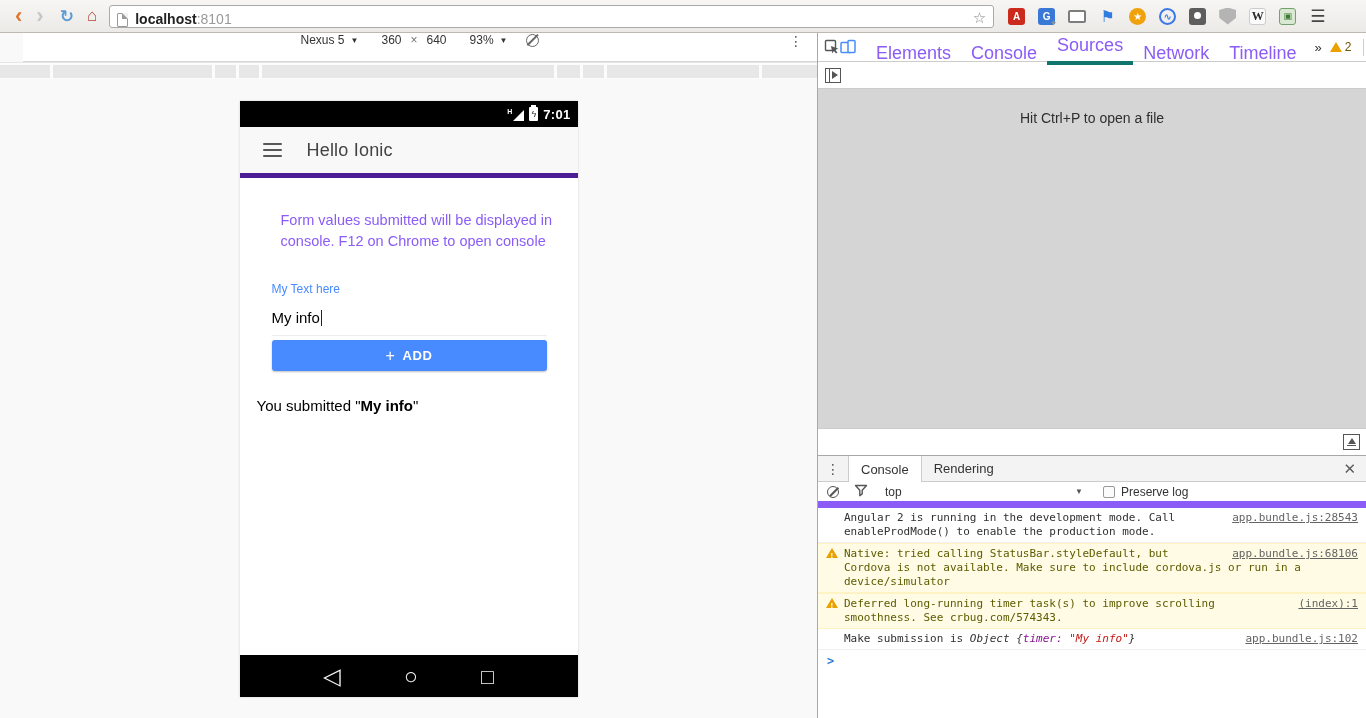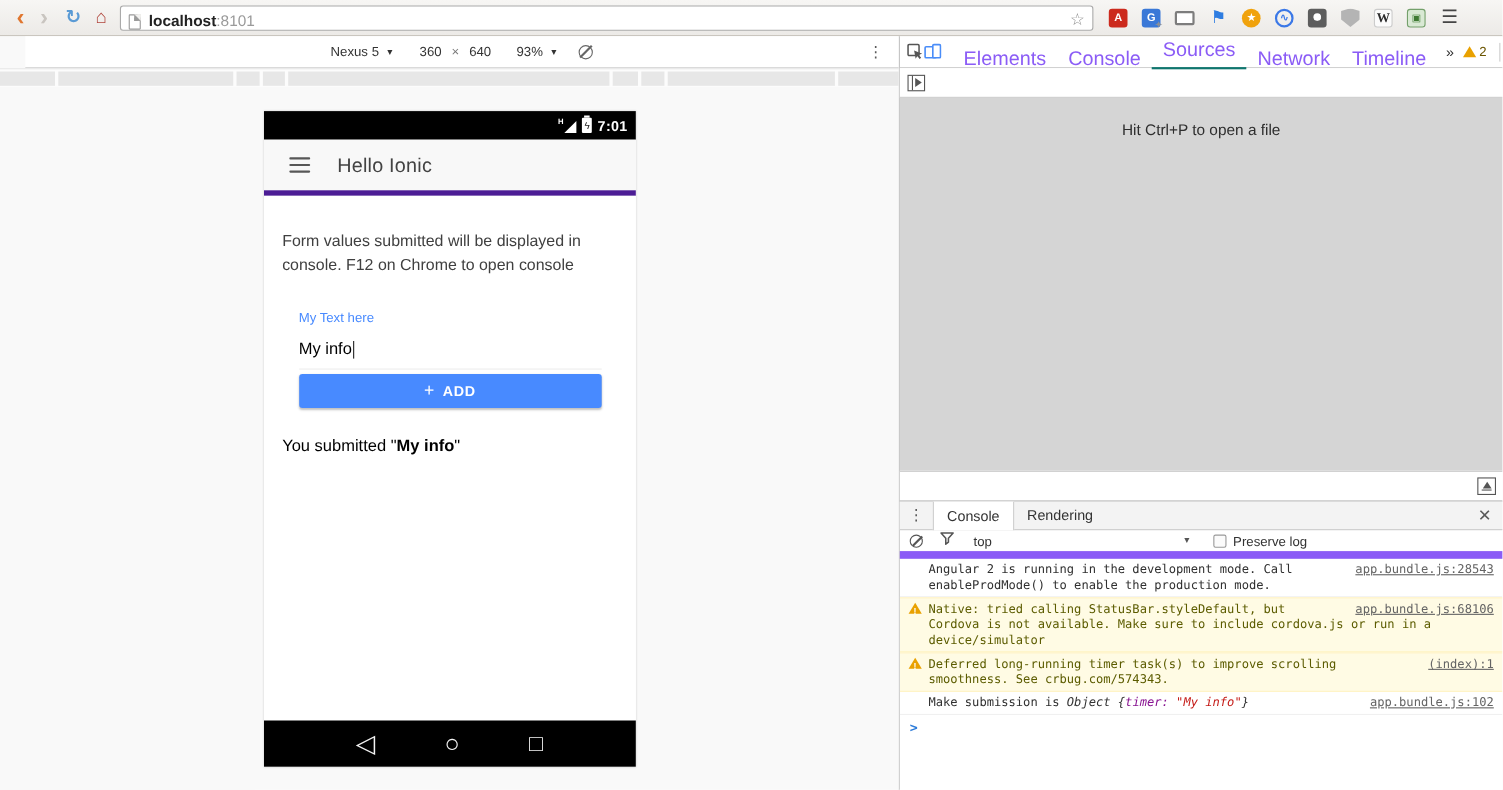--- a/index.html
+++ b/index.html
@@ -35,21 +35,21 @@
   .ext-wiki { background:#fbfbfb; border:1px solid #ccc; color:#2d2d2d; font-family:"Liberation Serif",serif; font-weight:bold; font-size:12px; }
   .ext-screen { background:#d9e9d4; border:1px solid #74a06b; color:#3f7a33; font-size:9px; }
   .menu-ic { font-size:17px; color:#454545; margin-left:14px; }
 
   
   .main { flex:1; display:flex; min-height:0; }
   .left { width:818px; flex:0 0 818px; border-right:1px solid #a8a8a8; display:flex; flex-direction:column; background:#f9f9f9; }
   .right { flex:1; display:flex; flex-direction:column; background:#fff; min-width:0; }
 
   
-  .devicebar { height:29px; flex:0 0 29px; background:#fff; border-bottom:1px solid #d6d6d6; display:flex; align-items:center; position:relative; font-size:12px; color:#333;margin-left:23px; }
+  .devicebar { height:29px; flex:0 0 29px; background:#fff; border-bottom:1px solid #d6d6d6; display:flex; align-items:flex-start; position:relative; font-size:12px; color:#333;margin-left:23px; }
   .devctr { margin:0 auto; display:flex; align-items:center; gap:9px; }
   .ddl { display:flex; align-items:center; gap:6px; }
   .caret-down { font-size:8px; color:#333; }
   .dim { margin:0 14px; display:flex; gap:9px; align-items:center; }
   .times { color:#777; }
   .rotate { width:13px; height:13px; border:1.5px solid #666; border-radius:50%; position:relative; margin-left:10px; }
   .rotate::after { content:""; position:absolute; left:-2px; top:4.5px; width:15px; height:1.5px; background:#666; transform:rotate(-45deg); }
   .dots3 { position:absolute; right:14px; font-size:14px; color:#5a5a5a; letter-spacing:0; }
 
   
@@ -65,38 +65,38 @@
   .sig-tri { width:0; height:0; border-left:11px solid transparent; border-bottom:11px solid #fff; margin-top:2px; }
   .batt { width:9px; height:14px; background:#fff; border-radius:1px; position:relative; display:flex; align-items:center; justify-content:center; }
   .batt::before { content:""; position:absolute; top:-2px; width:5px; height:2px; background:#fff; }
   .bolt { color:#222; font-size:9px; line-height:1; }
   .time { font-size:13px; font-weight:bold; letter-spacing:.3px; }
   .apphdr { height:51px; flex:0 0 51px; background:#f8f8f8; border-bottom:5px solid #4c1d95; display:flex; align-items:center; padding-left:23px; }
   .burger { width:19px; display:flex; flex-direction:column; gap:3.5px; }
   .burger span { height:2.5px; background:#575757; border-radius:1px; }
   .apptitle { margin-left:25px; font-size:18px; font-weight:500; color:#434343; letter-spacing:.2px; }
   .appbody { flex:1; background:#fff; padding:0 17px; }
-  .intro { margin-top:32px; font-size:14.5px; line-height:1.45; color:#404040; width:290px; }
+  .intro { margin-top:32px; font-size:14.5px; line-height:1.45; color:#8b5cf6; width:290px;margin-left:24px; }
   .formarea { margin-top:30px; padding-left:15px; padding-right:14px; }
   .inlabel { font-size:12px; color:#488aff; }
   .intext { margin-top:13px; font-size:15px; color:#000; padding-bottom:9px; border-bottom:1px solid #ededed; display:flex; align-items:center; }
   .ibar { display:inline-block; width:1px; height:16px; background:#222; margin-left:1px; }
   .addbtn { margin-top:4px; width:100%; height:31px; background:#488aff; color:#fff; border:none; border-radius:3px; font-size:13px; font-weight:bold; letter-spacing:.6px; display:flex; align-items:center; justify-content:center; gap:7px; box-shadow:0 1px 2px rgba(0,0,0,.25); font-family:inherit; }
   .plus { font-size:16px; font-weight:normal; }
   .submitted { margin-top:26px; font-size:15px; color:#000; }
   .androidnav { height:42px; flex:0 0 42px; background:#000; color:#fff; display:flex; align-items:center; justify-content:center; gap:63px; margin-top:auto; }
   .anav { font-size:23px; line-height:1; color:#f4f4f4; }
 
   
   .dt-toolbar { height:29px; flex:0 0 29px; border-bottom:1px solid #ccc; display:flex; align-items:center; padding:0 6px; }
   .dticon { width:22px; height:20px; display:flex; align-items:center; justify-content:center; }
   .vsep { width:1px; height:17px; background:#ccc; margin:0 5px; }
   .dt-tabs { display:flex; height:100%; align-items:stretch; }
   .dtab { padding:0 10px; font-size:18px; color:#8b5cf6; display:flex; align-items:center; position:relative;margin-top:12px; }
-  .dtab.active { border-bottom:2px solid #0f766e; padding-bottom:16px; }
+  .dtab.active { border-bottom:4px solid #0f766e; padding-bottom:16px; }
   .morechev { font-size:13px; color:#333; padding:0 8px; display:flex; align-items:center; }
   .dt-right { margin-left:auto; display:flex; align-items:center; }
   .warnbadge { display:flex; align-items:center; gap:3px; font-size:12px; color:#6b5500; padding-right:7px; }
   .warntri { width:0; height:0; border-left:6px solid transparent; border-right:6px solid transparent; border-bottom:10px solid #e9a100; position:relative; }
   .xbtn { font-size:16px; color:#5a5a5a; padding:0 8px; }
   .dots3b { font-size:14px; color:#5a5a5a; padding:0 7px; }
 
   .dt-nav { height:27px; flex:0 0 27px; border-bottom:1px solid #ccc; display:flex; align-items:center; padding-left:7px; background:#fff; }
   .navtoggle { width:16px; height:15px; border:1px solid #555; display:flex; align-items:center; position:relative; background:#fff; }
   .navtoggle::before { content:""; position:absolute; left:3px; top:0; bottom:0; width:1px; background:#555; }

